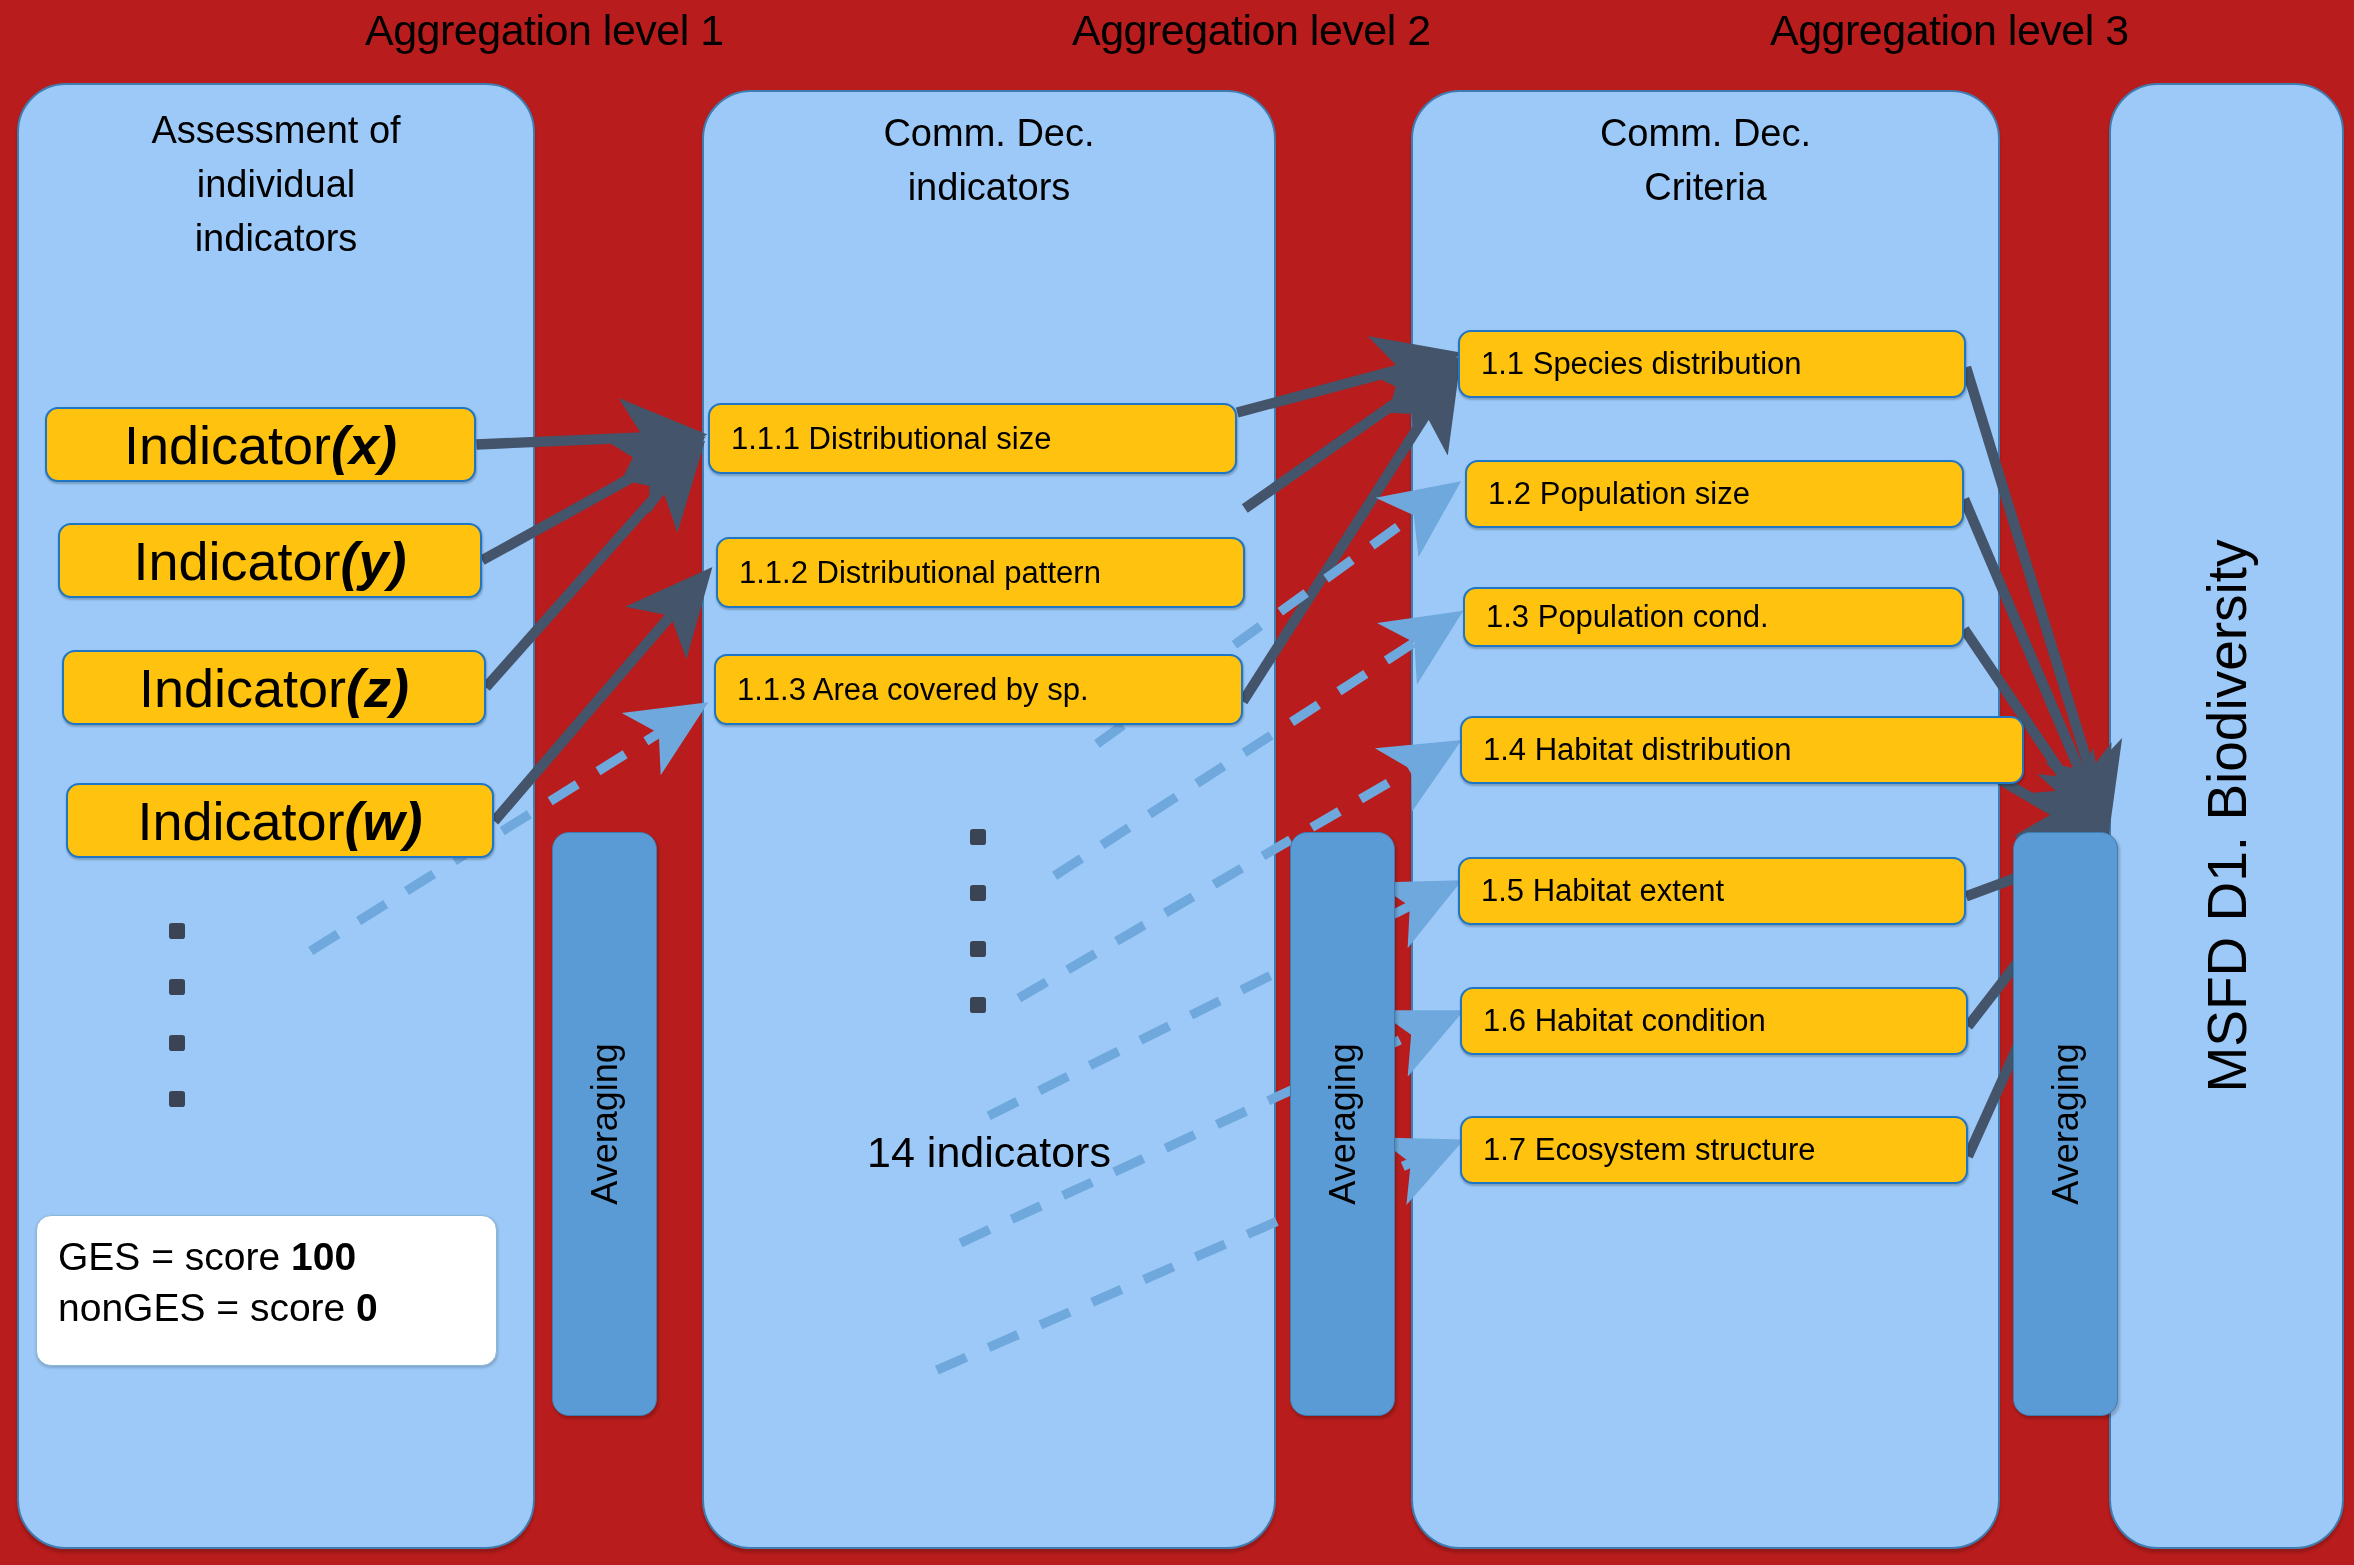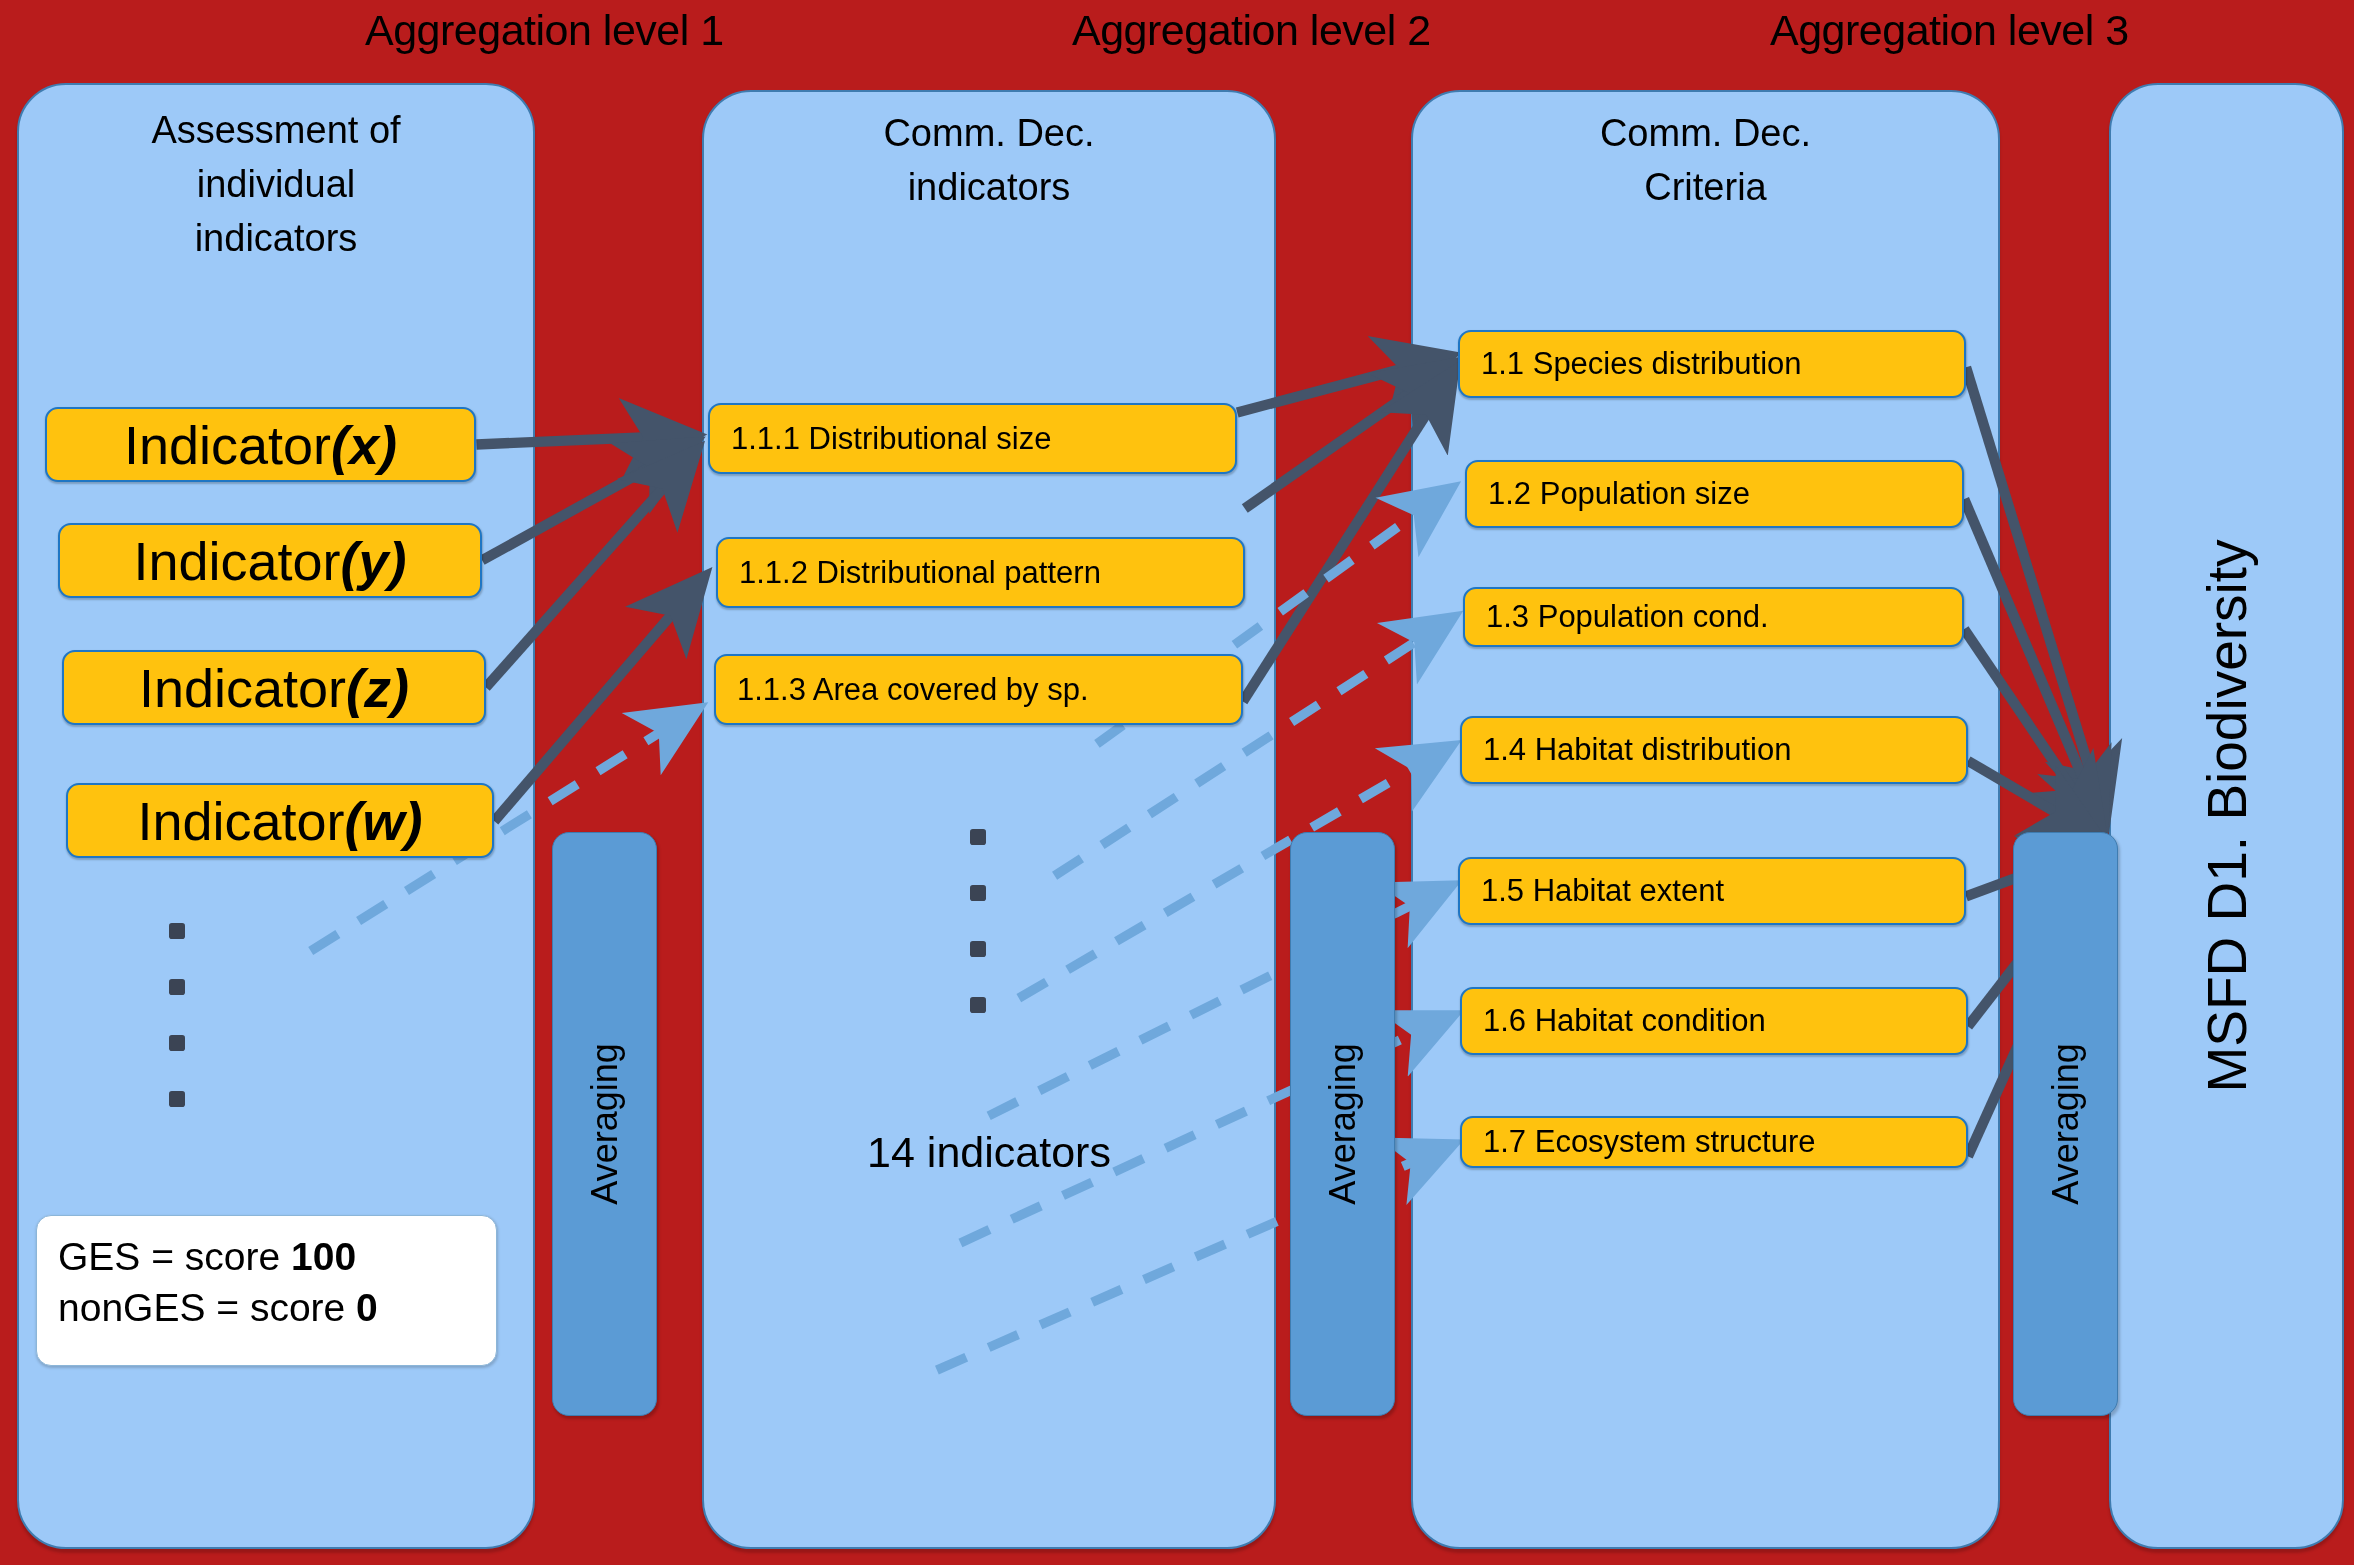--- a/index.html
+++ b/index.html
@@ -267,24 +267,24 @@
   <div class="dots" style="left:970px; top:829px;">
     <span></span>
     <span></span>
     <span></span>
     <span></span>
   </div>
 
   <div class="ybox left ybox-sm" style="left:1458px; top:330px; width:508px; height:68px;">1.1 Species distribution</div>
   <div class="ybox left ybox-sm" style="left:1465px; top:460px; width:499px; height:68px;">1.2 Population size</div>
   <div class="ybox left ybox-sm" style="left:1463px; top:587px; width:501px; height:60px;">1.3 Population cond.</div>
-  <div class="ybox left ybox-sm" style="left:1460px; top:716px; width:508px; height:68px;">1.4 Habitat distribution</div>
+  <div class="ybox left ybox-sm" style="left:1460px; top:716px; width:564px; height:68px;">1.4 Habitat distribution</div>
   <div class="ybox left ybox-sm" style="left:1458px; top:857px; width:508px; height:68px;">1.5 Habitat extent</div>
   <div class="ybox left ybox-sm" style="left:1460px; top:987px; width:508px; height:68px;">1.6 Habitat condition</div>
-  <div class="ybox left ybox-sm" style="left:1460px; top:1116px; width:508px; height:52px;">1.7 Ecosystem structure</div>
+  <div class="ybox left ybox-sm" style="left:1460px; top:1116px; width:508px; height:68px;">1.7 Ecosystem structure</div>
 
   <div class="avg-bar" style="left:552px; top:832px; width:105px; height:584px;">
     <div class="avg-label">Averaging</div>
   </div>
   <div class="avg-bar" style="left:1290px; top:832px; width:105px; height:584px;">
     <div class="avg-label">Averaging</div>
   </div>
   <div class="avg-bar" style="left:2013px; top:832px; width:105px; height:584px;">
     <div class="avg-label">Averaging</div>
   </div>

